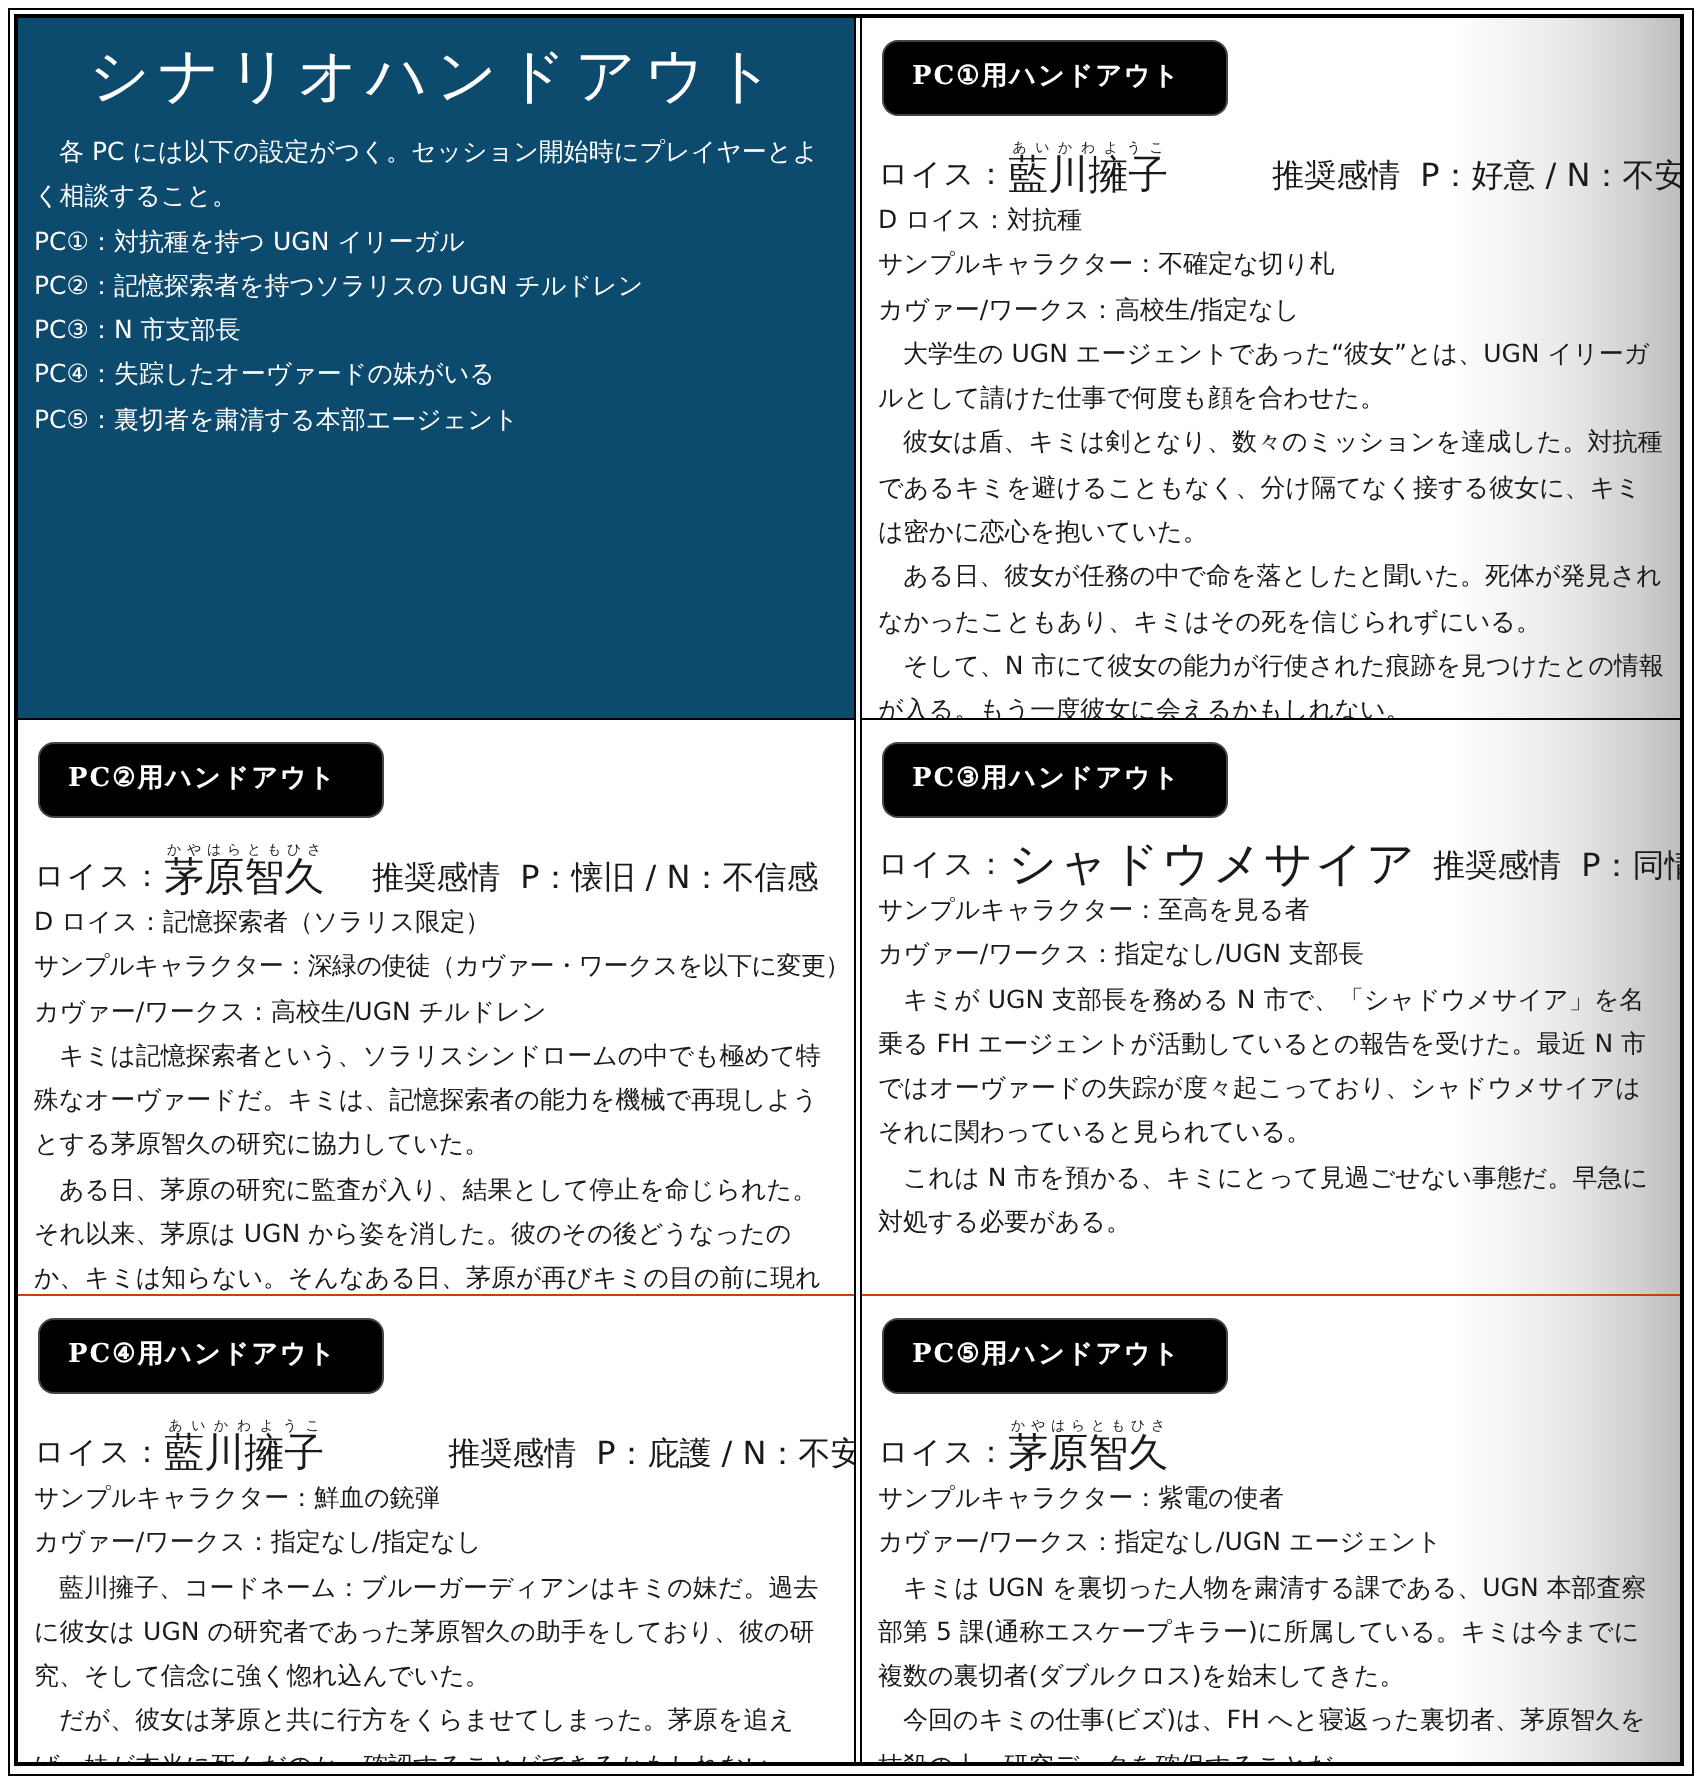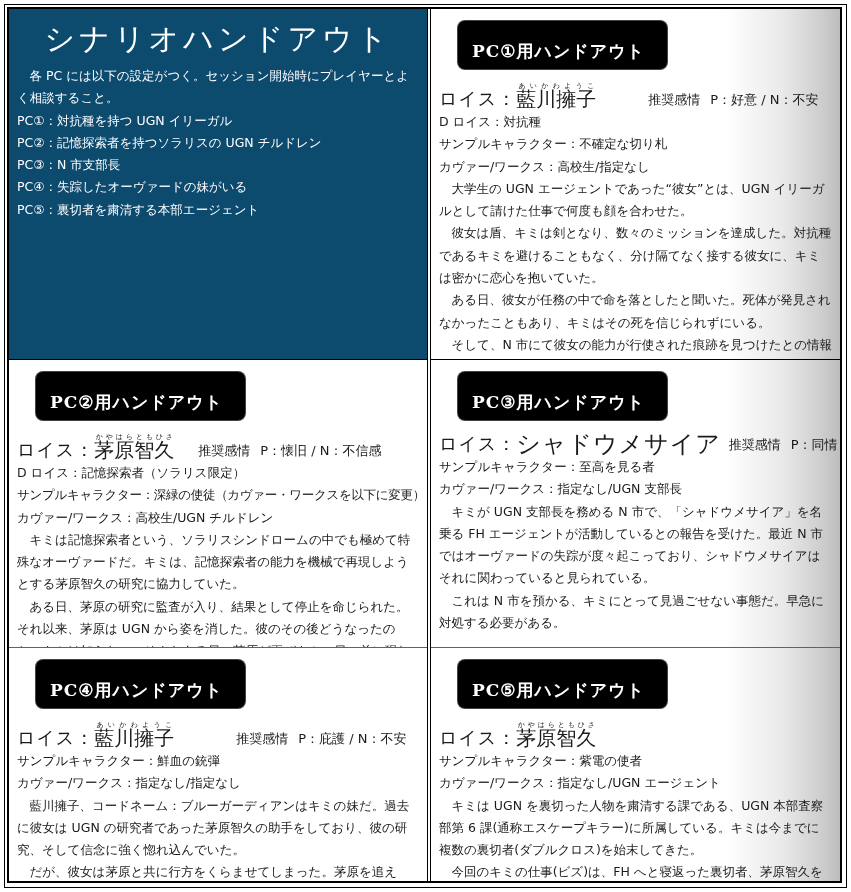--- a/index.html
+++ b/index.html
@@ -57,40 +57,40 @@
       margin: 2px 0 4px 0;
       font-weight: normal;
     }
     .dark p { margin: 0; color: #fff; }
     p { margin: 0; }
     .indent { text-indent: 1em; }
     .badge {
       display: inline-block;
       background: #000; color: #fff;
       border-radius: 7px;
-      padding: 12px 22px 0 14px;
+      padding: 0 22px 0 14px;
       height: 36px; line-height: 36px;
       font-family: "DejaVu Serif", "Liberation Serif", serif;
-      font-size: 17px;
+      font-size: 13px;
       font-weight: bold;
       letter-spacing: 1px;
-      margin: 6px 0 6px 19px;
+      margin: 6px 0 6px 3px;
       box-shadow: 0 0 0 1px #444;
     }
     .rois-line {
       display: flex; align-items: flex-end;
       height: 36px; margin-bottom: 0;
       white-space: nowrap;
     }
-    .rois-label { font-size: 18px; line-height: 24px; letter-spacing: 1px; }
+    .rois-label { font-size: 15px; line-height: 24px; letter-spacing: 1px; }
     ruby { ruby-position: over; }
     rt { font-size: 7px; letter-spacing: 0; line-height: 8px; }
     .rois-name { font-size: 20px; line-height: 24px; }
     .feeling {
-      font-size: 13px; line-height: 22px; margin-left: 52px; text-align: right;
+      font-size: 16px; line-height: 22px; margin-left: 52px; text-align: right;
     }
     .feeling.tight { margin-left: 8px; }
     .feeling .gap { display: inline-block; width: 10px; }
   </style>
 </head>
 <body>
 
 <div class="sheet">
   <div class="frame">
 
@@ -163,18 +163,18 @@
     </div>
 
     <div class="cell c-right r3 textured">
       <div class="badge">PC⑤用ハンドアウト</div>
       <div class="rois-line">
         <span class="rois-label">ロイス：</span>
         <ruby class="rois-name"><span>茅原智久</span><rt>かやはらともひさ</rt></ruby>
       </div>
       <p>サンプルキャラクター：紫電の使者</p>
       <p>カヴァー/ワークス：指定なし/UGN エージェント</p>
-      <p class="indent">キミは UGN を裏切った人物を粛清する課である、UGN 本部査察部第 6 課(通称エスケープキラー)に所属している。キミは今までに複数の裏切者(ダブルクロス)を始末してきた。</p>
+      <p class="indent">キミは UGN を裏切った人物を粛清する課である、UGN 本部査察部第 5 課(通称エスケープキラー)に所属している。キミは今までに複数の裏切者(ダブルクロス)を始末してきた。</p>
       <p class="indent">今回のキミの仕事(ビズ)は、FH へと寝返った裏切者、茅原智久を抹殺の上、研究データを確保することだ。</p>
     </div>
 
   </div>
 </div>
 
 </body></html>

